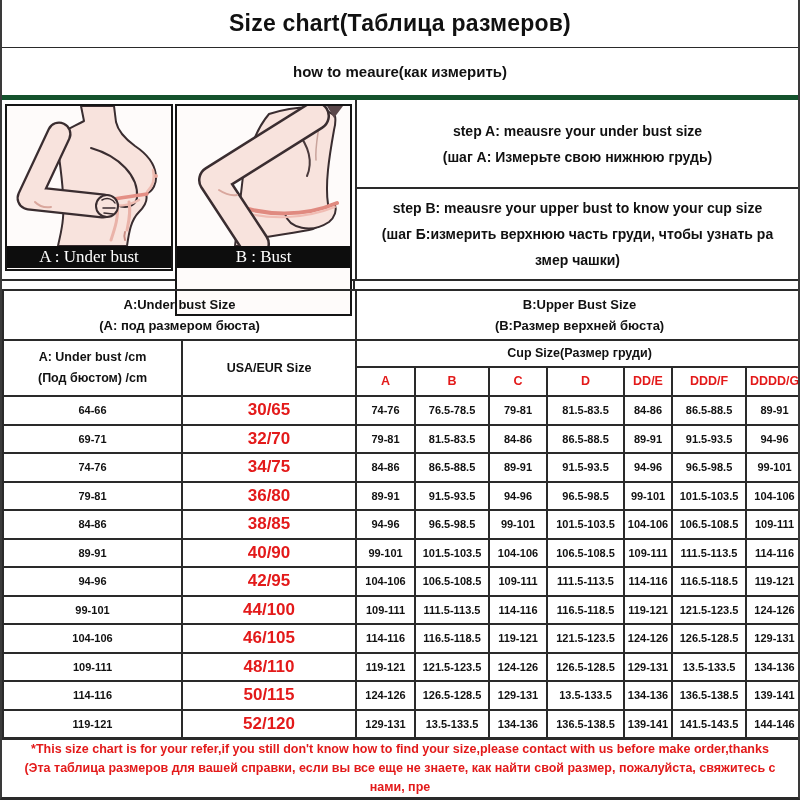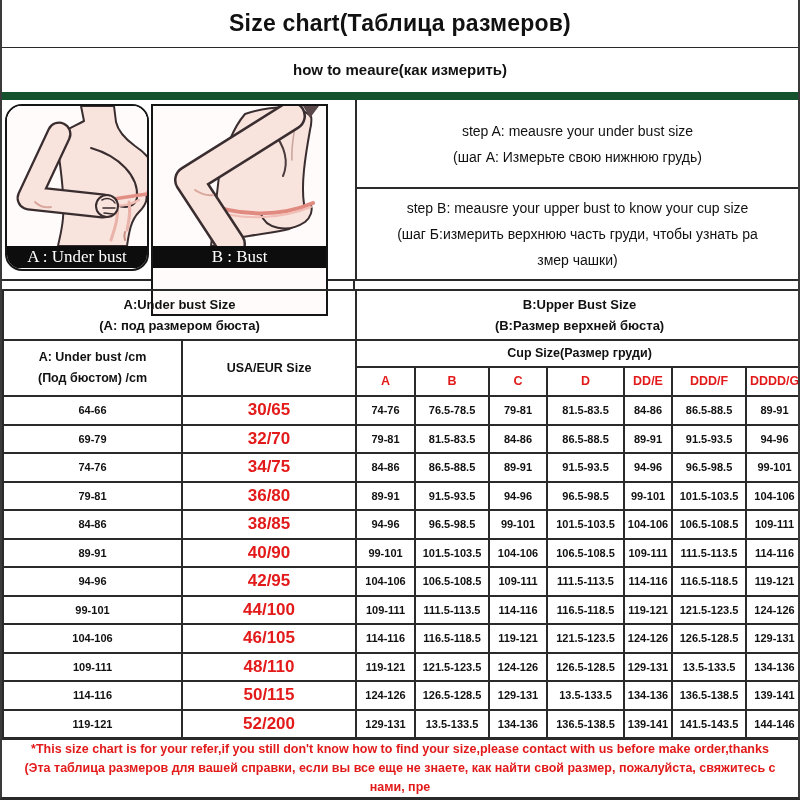--- a/index.html
+++ b/index.html
@@ -2,32 +2,32 @@
 <html style="--red: #e31a1a; --ink: #2a2a2a;"><head>
 <meta charset="utf-8">
 <style>
   :root { --red:#e31a1a; --ink:#1d1d1d; --skin:#f8e3dd; --shade:#efbdb3; --band:#e48f85; }
   * { box-sizing:border-box; margin:0; padding:0; }
   body { width:800px; height:800px; background:#fff; font-family:"Liberation Sans",sans-serif; color:#111; }
   .page { width:800px; height:800px; border-left:2px solid #3a3a3a; border-right:2px solid #3a3a3a; border-bottom:3px solid #2a2a2a; display:flex; flex-direction:column; background:#fff; overflow:hidden; }
 
   .title-box { height:48px; border-bottom:1px solid #2a2a2a; display:flex; align-items:center; justify-content:center; }
   .title-box span { font-size:23px; font-weight:bold; letter-spacing:.2px; }
-  .subtitle-box { height:53px; border-bottom:8px solid #14532d; display:flex; align-items:center; justify-content:center; }
+  .subtitle-box { height:53px; border-bottom:5px solid #14532d; display:flex; align-items:center; justify-content:center; }
   .subtitle-box span { font-size:15px; font-weight:bold; }
 
   .middle { height:181px; border-bottom:2px solid #2a2a2a; display:flex; }
   .illos { width:353px; display:flex; padding:4px 0 0 3px; gap:2px; }
   .panel { border:2.5px solid #151515; background:#fefbfa; display:flex; flex-direction:column; overflow:hidden; }
-  .panel-a { width:144px; height:167px;border-radius:17px; }
+  .panel-a { width:168px; height:167px; }
   .panel-b { width:177px; height:212px; }
   .panel svg { display:block; background:#fefbfa; }
   .caption { height:22px; background:#0d0d0d; color:#fff; font-family:"Liberation Serif",serif; font-size:17px; display:flex; align-items:center; justify-content:center; }
   .steps { flex:1; border-left:2px solid #2a2a2a; display:flex; flex-direction:column; }
-  .step { display:flex; flex-direction:column; align-items:center; justify-content:center; text-align:center; font-weight:normal; font-size:14px; line-height:26px; padding:0 6px; }
+  .step { display:flex; flex-direction:column; align-items:center; justify-content:center; text-align:center; font-weight:bold; font-size:14px; line-height:26px; padding:0 6px; }
   .step-a { height:89px; border-bottom:2px solid #2a2a2a; }
   .step-b { flex:1; }
 
   .gap-row { height:8px; position:relative; }
   .gap-row .vline { position:absolute; left:351px; top:0; width:2px; height:100%; background:#2a2a2a; }
 
   table.size { width:800px; border-collapse:collapse; table-layout:fixed; }
   table.size th, table.size td { border:2px solid #2a2a2a; font-weight:bold; text-align:center; vertical-align:middle; padding:0; }
   table.size th { font-size:12.5px; line-height:21px; }
   tr.h1-row { height:50px; } tr.h1-row th { font-size:13px; }
@@ -164,21 +164,21 @@
           <td>30/65</td>
           <td>74-76</td>
           <td>76.5-78.5</td>
           <td>79-81</td>
           <td>81.5-83.5</td>
           <td>84-86</td>
           <td>86.5-88.5</td>
           <td>89-91</td>
         </tr>
         <tr>
-          <td>69-79</td>
+          <td>69-71</td>
           <td>32/70</td>
           <td>79-81</td>
           <td>81.5-83.5</td>
           <td>84-86</td>
           <td>86.5-88.5</td>
           <td>89-91</td>
           <td>91.5-93.5</td>
           <td>94-96</td>
         </tr>
         <tr>
@@ -275,21 +275,21 @@
           <td>124-126</td>
           <td>126.5-128.5</td>
           <td>129-131</td>
           <td>13.5-133.5</td>
           <td>134-136</td>
           <td>136.5-138.5</td>
           <td>139-141</td>
         </tr>
         <tr>
           <td>119-121</td>
-          <td>52/200</td>
+          <td>52/120</td>
           <td>129-131</td>
           <td>13.5-133.5</td>
           <td>134-136</td>
           <td>136.5-138.5</td>
           <td>139-141</td>
           <td>141.5-143.5</td>
           <td>144-146</td>
         </tr>
       </tbody>
   </table>

